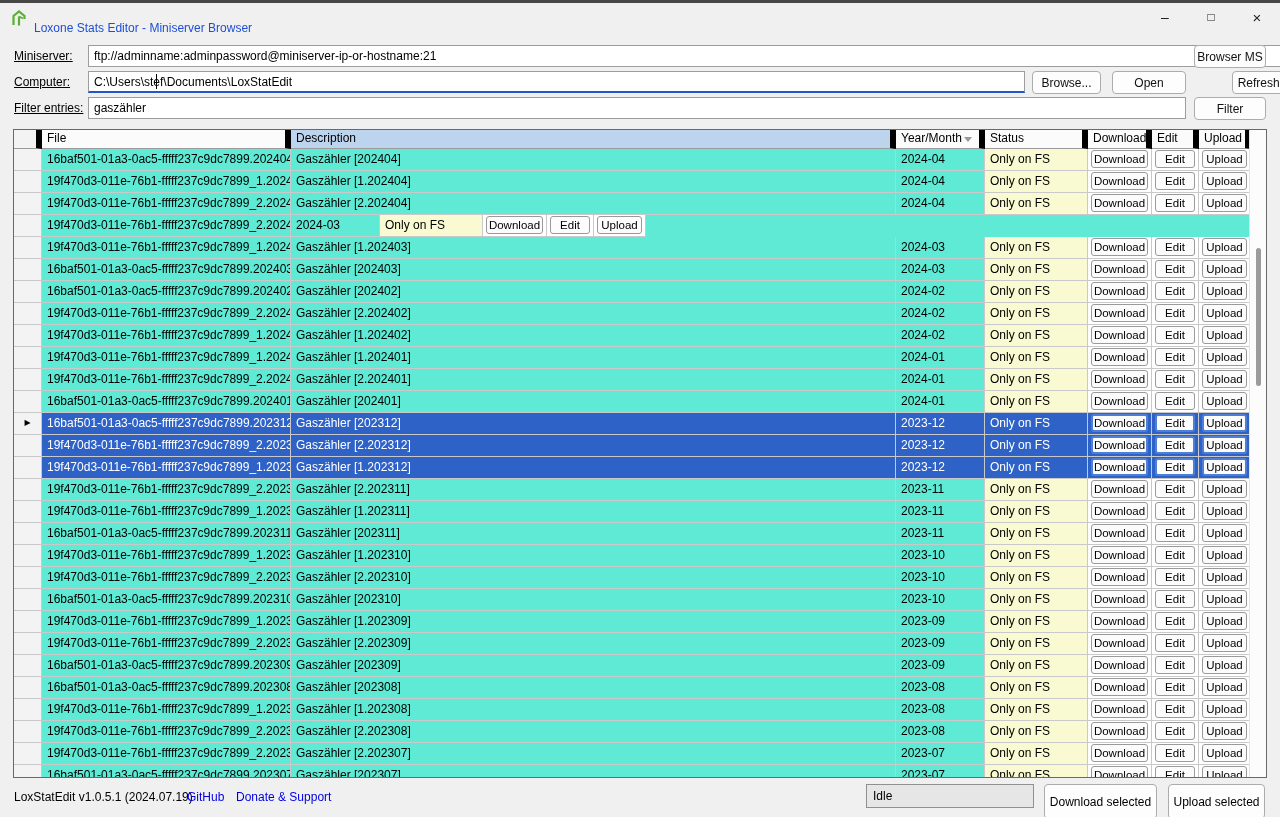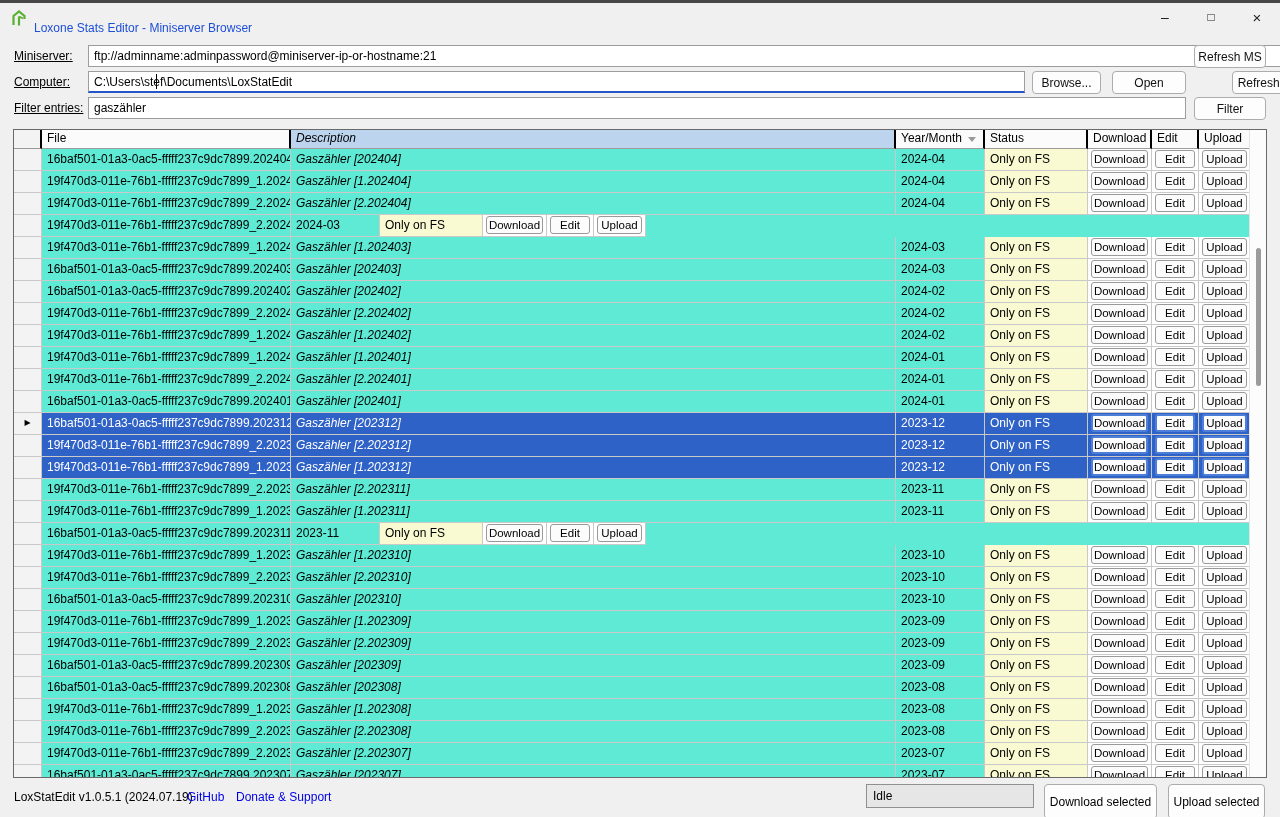--- a/index.html
+++ b/index.html
@@ -25,21 +25,21 @@
         padding:0 5px; font:12px "Liberation Sans", sans-serif; color:#000; }
   .tb.focused { border-bottom:2px solid #2456c8; }
   .caret { position:absolute; width:1px; height:15px; background:#000; }
   .btn { position:absolute; height:23px; background:#fdfdfd; border:1px solid #acacac; border-radius:4px;
          font:12px "Liberation Sans", sans-serif; color:#111; text-align:center; padding:0; cursor:default; }
 
   
   .grid { position:absolute; left:13px; top:129px; width:1254px; height:649px;
           background:#fff; border:1px solid #696969; }
   .ghead { display:flex; height:19px; }
-  .h { border-right:2px solid #000000; border-bottom:1px solid #9b9b9b; background:#fbfbfb;
+  .h { border-right:6px solid #000000; border-bottom:1px solid #9b9b9b; background:#fbfbfb;
        padding-left:5px; line-height:17px; white-space:nowrap; overflow:hidden; position:relative; }
   .h.hl { background:#bdd4ee; }
   .h.gutterh { background:#f3f3f3; padding:0; }
   .sort-icon { position:absolute; right:7px; top:7px; width:0; height:0;
                border-left:4px solid transparent; border-right:4px solid transparent;
                border-top:5px solid #9a9a9a; }
   .gbody { height:628px; overflow:hidden; }
   .row { display:flex; height:22px; background:#5eead4; }
   .cell { border-right:1px solid #c9c9c9; border-bottom:1px solid #c9c9c9;
           padding-left:5px; line-height:20px; white-space:nowrap; overflow:hidden; }
@@ -47,21 +47,21 @@
   .statuscell { background:#fafad2; }
   .btncell { padding:1px 3px 2px 3px; background:#fff; }
   .btncell button { display:block; width:100%; height:18px; border:1px solid #9a9a9a; border-radius:3px;
                     background:#fcfcfc; font:11.5px "Liberation Sans", sans-serif; padding:0; cursor:default; }
   .row.sel .cell { background:#2f62c6; color:#fff; }
   .row.sel .gutter { background:#f3f3f3; color:#000; }
   .row.sel .statuscell { background:#2f62c6; }
   .row.sel .btncell { background:#2f62c6; }
   .row.sel .btncell button { border:2px solid #4d7fd9; }
   
-  .c0{width:28px;} .c1{width:249px;} .c2{width:605px;font-style:italic;} .c3{width:89px;}
+  .c0{width:28px;} .c1{width:249px;} .c2{width:605px;} .c3{width:89px;}
   .c4{width:103px;} .c5{width:64px;} .c6{width:47px;} .c7{width:52px;}
   
   .vscroll { position:absolute; right:0; top:0; width:17px; height:647px; background:#fcfcfc;
              border-left:1px solid #e4e4e4; }
   .vthumb { position:absolute; left:6px; top:118px; width:5px; height:138px; background:#9b9b9b; border-radius:3px; }
 
   
   .sbar-text { position:absolute; top:789px; line-height:16px; }
   .link { color:#0000e6; cursor:pointer; }
   .progress { position:absolute; left:866px; top:784px; width:168px; height:24px;
@@ -81,21 +81,21 @@
     <path d="M9 7.5 L13 9.5" fill="none" stroke="#5ab033" stroke-width="1.6"></path>
   </svg>
   <span class="title-text">Loxone Stats Editor - Miniserver Browser</span>
   <div class="winbtn min">–</div>
   <div class="winbtn max">□</div>
   <div class="winbtn cls">×</div>
 </div>
 
 <span class="flabel" style="top:45px;">Miniserver:</span>
 <input class="tb" style="left: 88px; top: 45px; width: 1210px;" value="ftp://adminname:adminpassword@miniserver-ip-or-hostname:21">
-<button class="btn" style="left:1194px; top:45px; width:72px;">Refresh MS</button>
+<button class="btn" style="left:1194px; top:45px; width:72px;">Browser MS</button>
 
 <span class="flabel" style="top:71px;">Computer:</span>
 <input class="tb focused" style="left: 88px; top: 71px; width: 937px;" value="C:\Users\stef\Documents\LoxStatEdit">
 <div class="caret" style="left:156px; top:74px;"></div>
 <button class="btn" style="left:1032px; top:71px; width:69px;">Browse...</button>
 <button class="btn" style="left:1112px; top:71px; width:74px;">Open</button>
 <button class="btn" style="left:1232px; top:71px; width:72px;">Refresh FS</button>
 
 <span class="flabel" style="top:97px;">Filter entries:</span>
 <input class="tb" style="left: 88px; top: 97px; width: 1098px;" value="gaszähler">
@@ -383,20 +383,21 @@
         <div class="cell btncell c6">
           <button>Edit</button>
         </div>
         <div class="cell btncell c7">
           <button>Upload</button>
         </div>
       </div>
       <div class="row">
         <div class="cell gutter c0"></div>
         <div class="cell c1">16baf501-01a3-0ac5-fffff237c9dc7899.202311</div>
+        <div class="cell c2">Gaszähler [202311]</div>
         <div class="cell c3">2023-11</div>
         <div class="cell statuscell c4">Only on FS</div>
         <div class="cell btncell c5">
           <button>Download</button>
         </div>
         <div class="cell btncell c6">
           <button>Edit</button>
         </div>
         <div class="cell btncell c7">
           <button>Upload</button>

